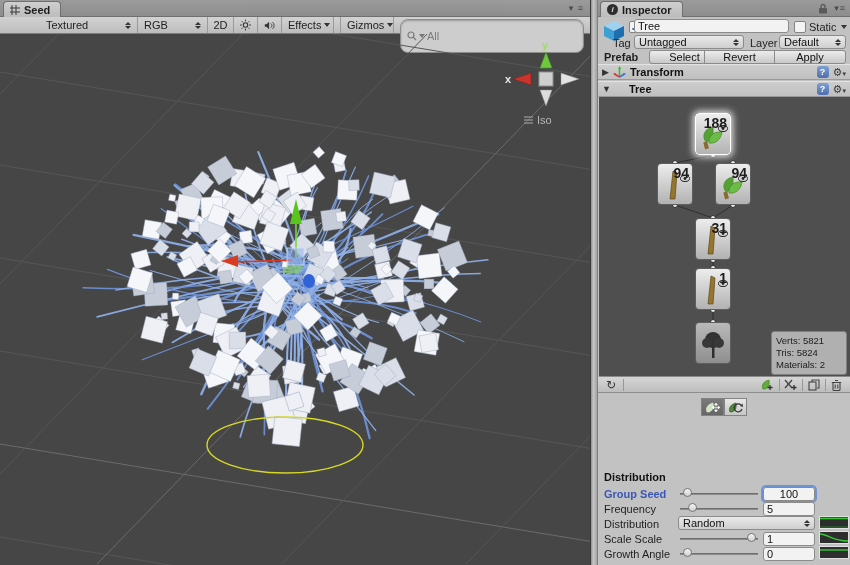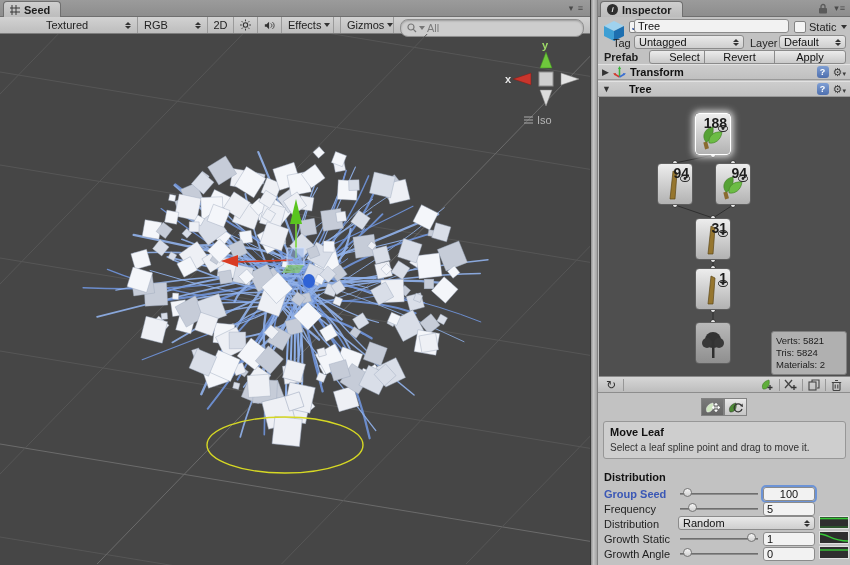--- a/index.html
+++ b/index.html
@@ -24,21 +24,21 @@
     background:linear-gradient(#d2d2d2,#bdbdbd); border-bottom:1px solid #7d7d7d; display:flex; align-items:stretch; }
   .tbtn { display:flex; align-items:center; gap:3px; padding:0 6px; border-right:1px solid #9a9a9a;
     color:#222; white-space:nowrap; }
   .tbtn .arrows { margin-left:auto; }
   .arrows { display:inline-flex; flex-direction:column; gap:1px; }
   .arrows i { width:0; height:0; border-left:3px solid transparent; border-right:3px solid transparent; display:block;}
   .arrows i.up { border-bottom:3px solid #333; }
   .arrows i.dn { border-top:3px solid #333; }
   .caret { width:0;height:0;border-left:3px solid transparent;border-right:3px solid transparent;border-top:4px solid #333; display:inline-block;}
   #searchbox { flex:1; margin:2px 6px 2px 6px; background:#cdcdcd; border:1px solid #8e8e8e;
-    border-radius:8px; display:flex; align-items:center; padding:8px 6px; gap:2px; color:#7c7c7c;
+    border-radius:8px; display:flex; align-items:center; padding:16px 6px; gap:2px; color:#7c7c7c;
     box-shadow:inset 0 1px 2px rgba(0,0,0,.25); }
   
   .lbl { position:absolute; color:#1e1e1e; }
   .field { position:absolute; background:#f2f2f2; border:1px solid #8b8b8b; border-radius:3px;
     padding:0 3px; display:flex; align-items:center; height:14px; color:#111; }
   .drop { position:absolute; background:linear-gradient(#e9e9e9,#cfcfcf); border:1px solid #8b8b8b;
     border-radius:3px; height:14px; display:flex; align-items:center; padding:0 4px; color:#111; }
   .drop .arrows { margin-left:auto; }
   .mini-btn { position:absolute; height:14px; background:linear-gradient(#ececec,#c9c9c9);
     border:1px solid #8b8b8b; display:flex; align-items:center; justify-content:center; color:#111; }
@@ -717,24 +717,20 @@
     </svg>
   </div>
   <div class="toggle off" style="left:126px;">
     <svg width="15" height="13" viewBox="0 0 15 13">
       <path d="M2 11C0 7 3 3 8 2c1 5-1 8-4 9z" fill="#4c8a34" stroke="#333" stroke-width=".5"></path>
       <path d="M13 4a4 4 0 1 0 1 4" fill="none" stroke="#333" stroke-width="1.2"></path>
       <polygon points="14.5,2.5 12,5 15,6" fill="#333"></polygon>
     </svg>
   </div>
 
-  <div id="tool-info">
-    <div class="t">Move Leaf</div>
-    <div class="d">Select a leaf spline point and drag to move it.</div>
-  </div>
 
   <div class="sect-head" style="left:6px;top:471px;">Distribution</div>
 
   <span class="row-lbl blue" style="left:6px;top:488px;font-weight:bold;">Group Seed</span>
   <div class="slider" style="left:82px;top:486px;">
     <div class="track"></div>
       <div class="knob" style="left:4%;"></div>
   </div>
   <div class="field focusfield" style="left:165px;top:487px;width:52px;">
     <span>100</span>
@@ -757,21 +753,21 @@
         <i class="dn"></i>
       </span>
   </div>
   <div class="curvebox" style="left:221px;top:516px;">
     <svg width="28" height="11">
         <path d="M0 1.5h28" stroke="#37c837" stroke-width="1.6" fill="none"></path>
         <path d="M0 10h28" stroke="#2a7a2a" stroke-width="1"></path>
       </svg>
   </div>
 
-  <span class="row-lbl" style="left:6px;top:533px;">Growth Static</span>
+  <span class="row-lbl" style="left:6px;top:533px;">Scale Scale</span>
   <div class="slider" style="left:82px;top:531px;">
     <div class="track"></div>
       <div class="knob" style="left:86%;"></div>
   </div>
   <div class="field" style="left:165px;top:532px;width:52px;">
     <span>1</span>
   </div>
   <div class="curvebox" style="left:221px;top:531px;">
     <svg width="28" height="11">
         <path d="M0 2C8 2 12 9 28 9" stroke="#37c837" stroke-width="1.4" fill="none"></path>

